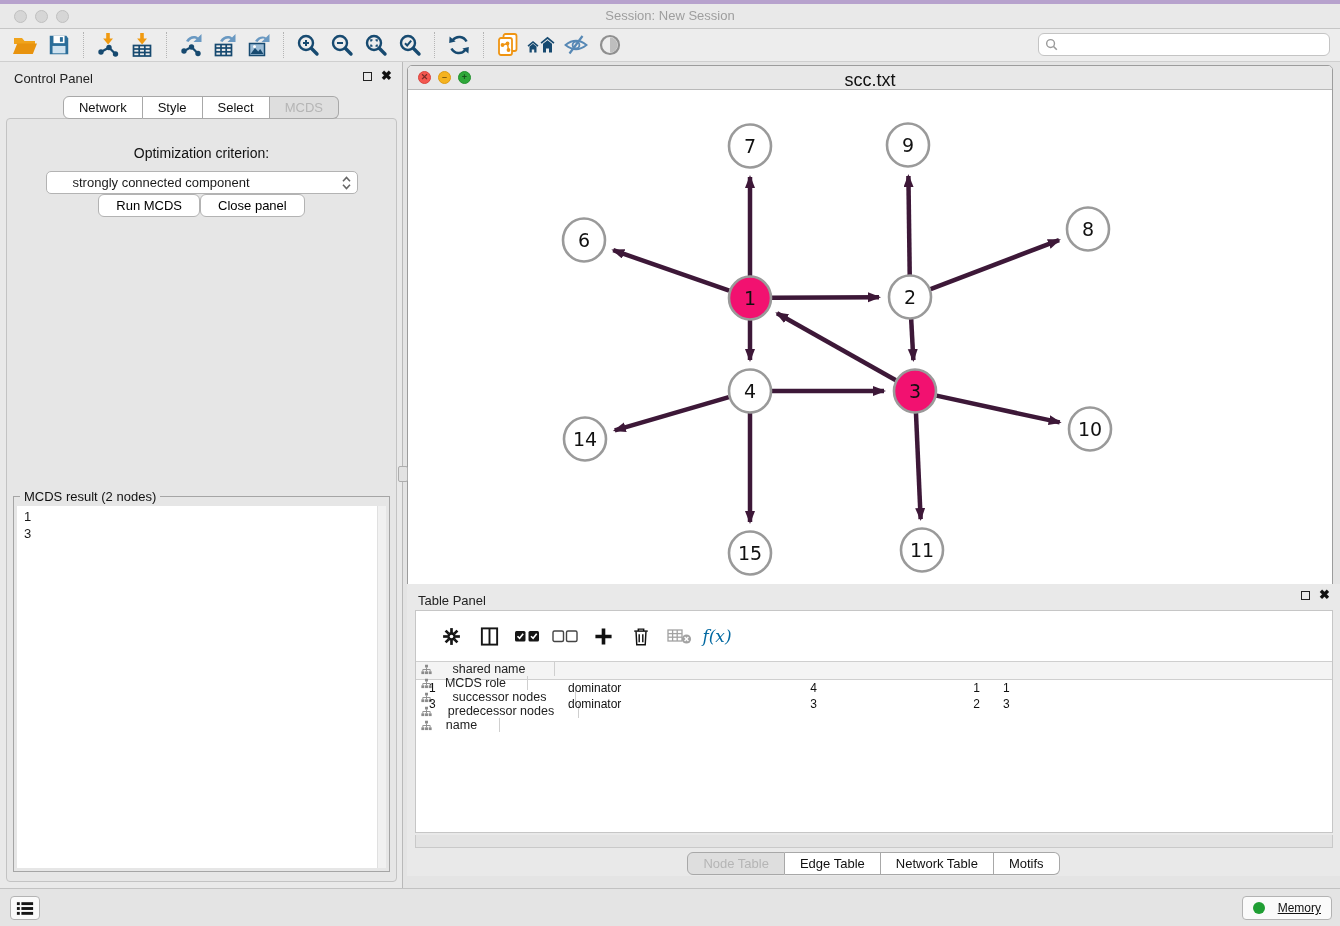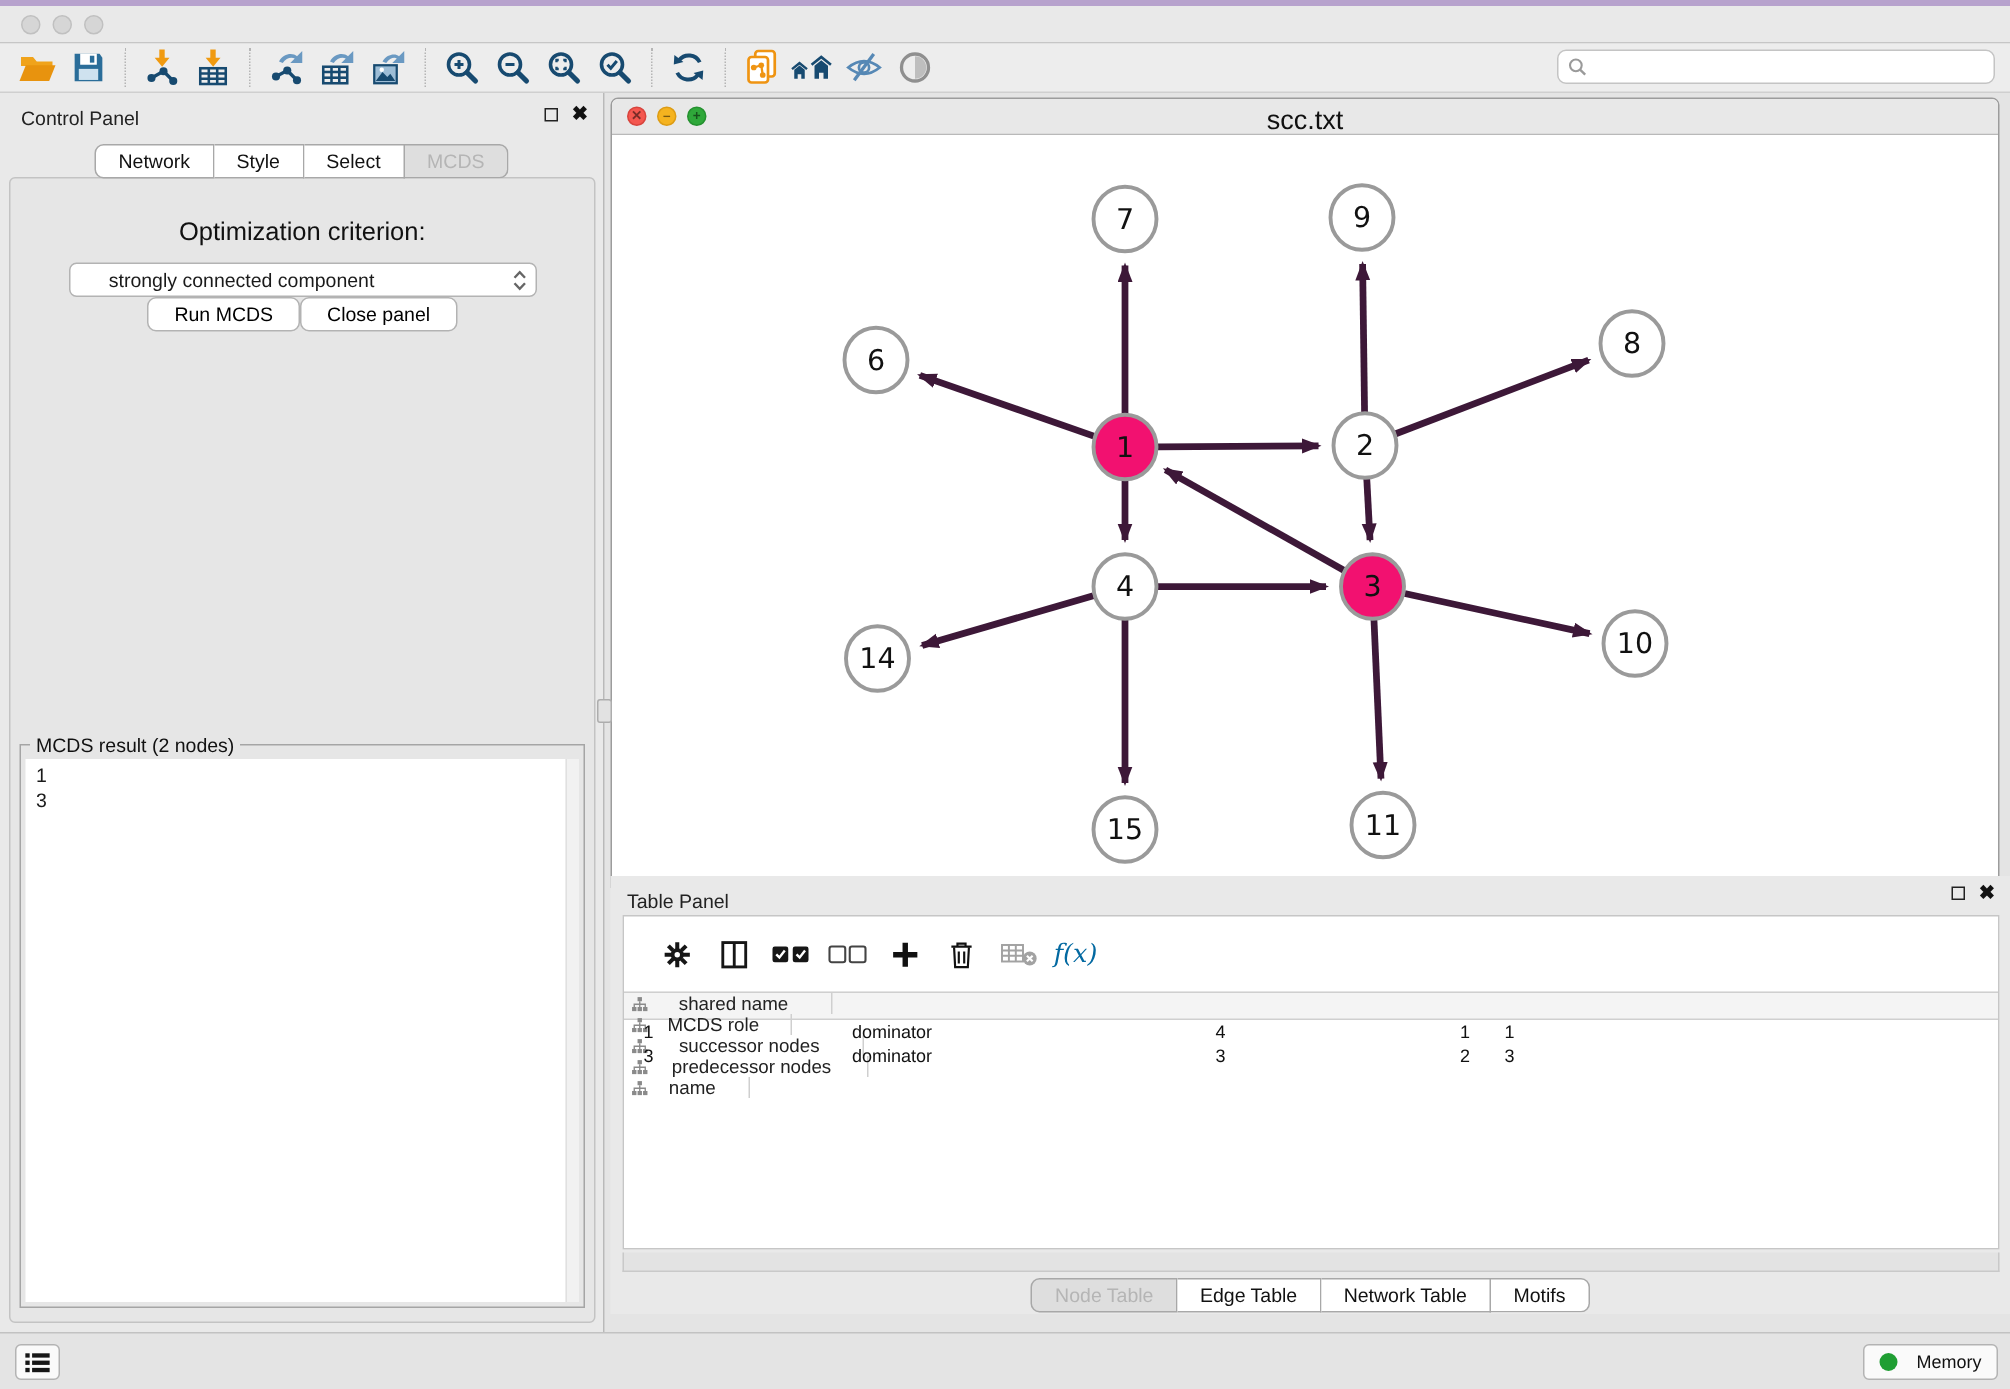--- a/index.html
+++ b/index.html
@@ -25,21 +25,21 @@
   .panel-title { position:absolute; left:14px; top:9px; font-size:13px; color:#222; }
   .win-ctrls { position:absolute; right:10px; top:9px; display:flex; gap:9px; align-items:center; }
   .ctl-float { width:9px; height:9px; border:1.5px solid #222; background:transparent; }
   .ctl-close { font-size:13px; font-weight:bold; color:#111; line-height:10px; }
   .cp-tabs { position:absolute; left:0; top:34px; width:100%; display:flex; justify-content:center; z-index:3; }
   .tab { font-size:13px; padding:3px 15px; background:#fff; border:1px solid #a8a8a8; border-left:none; color:#111; }
   .tab:first-child { border-left:1px solid #a8a8a8; border-radius:6px 0 0 6px; }
   .tab:last-child { border-radius:0 6px 6px 0; }
   .tab-active { background:#dedede; color:#b5b5b5; }
   .cp-content { position:absolute; left:6px; top:56px; width:391px; height:764px; background:#e6e6e6; border:1px solid #c3c3c3; border-radius:4px; }
-  .opt-label { margin-top:26px; text-align:center; font-size:17px; color:#111; }
+  .opt-label { margin-top:26px; text-align:center; font-size:14px; color:#111; }
   .criterion { margin:10px auto 0; width:312px; height:23px; background:#fff; border:1px solid #b3b3b3; border-radius:5px; display:flex; align-items:center; padding:0 6px 0 26px; font-size:13px; }
   .criterion .val { flex:1; }
   .cp-buttons { display:flex; justify-content:center; }
   .btn { background:#fff; border:1px solid #b3b3b3; border-radius:6px; font-size:13px; padding:3px 17px; height:23px; font-family:"Liberation Sans",sans-serif; }
   .result-group { position:absolute; left:6px; top:377px; width:377px; height:376px; border:1px solid #a5a5a5; }
   .result-title { position:absolute; top:-8px; left:6px; background:#e6e6e6; padding:0 4px; font-size:13px; color:#111; }
   .result-area { position:absolute; left:3px; right:3px; top:9px; bottom:3px; background:#fff; }
   .result-pre { font-family:"Liberation Sans",sans-serif; font-size:13px; line-height:16.5px; padding:3px 0 0 7px; white-space:pre; }
   .result-scroll { position:absolute; right:0; top:0; bottom:0; width:9px; background:#f1f1f1; border-left:1px solid #e0e0e0; }
   .v-splitter-handle { position:absolute; left:398px; top:466px; width:10px; height:16px; background:#e2e2e2; border:1px solid #adadad; border-radius:2px; z-index:5; }
@@ -69,33 +69,34 @@
   .th .lbl { flex:1; text-align:center; padding-right:8px; }
   .tp-row { display:flex; height:16px; font-size:12px; color:#111; }
   .td { padding:0 14px 0 9px; overflow:hidden; line-height:16px; }
   .td-r { text-align:right; }
   .tp-scrollstrip { position:absolute; left:8px; top:251px; width:918px; height:13px; background:#e3e3e3; border:1px solid #c9c9c9; border-top:none; }
   .tp-tabs { position:absolute; left:0; top:268px; width:100%; display:flex; justify-content:center; }
 
   
   .statusbar { position:absolute; left:0; top:888px; width:1340px; height:38px; background:#e4e4e4; border-top:1px solid #c2c2c2; }
   .sb-left-btn { position:absolute; left:10px; top:7px; width:30px; height:24px; background:#fafafa; border:1px solid #b3b3b3; border-radius:4px; display:flex; align-items:center; justify-content:center; }
-  .memory-btn { position:absolute; right:8px; top:7px; height:24px; background:#fafafa; border:1px solid #b3b3b3; border-radius:4px; display:flex; align-items:center; gap:13px; padding:0 10px; font-size:12px; color:#111; }
+  .memory-btn { position:absolute; right:8px; top:7px; height:24px; background:#fafafa; border:1px solid #b3b3b3; border-radius:4px; display:flex; align-items:center; gap:13px; padding:0 10px; font-size:12px; color:#111;text-decoration:underline; }
   .mem-dot { width:12px; height:12px; border-radius:50%; background:#1f9e33; }
 </style>
 </head>
 <body>
 
 <div class="top-strip"></div>
 <div class="titlebar">
   <div class="tl-group">
     <span class="tl"></span>
     <span class="tl"></span>
     <span class="tl"></span>
   </div>
+  <div class="app-title">Session: New Session</div>
 </div>
 
 <div class="toolbar">
   <span class="tb-btn">
       <svg width="28" height="26" viewBox="0 0 28 26">
         <path d="M3 6h8l2.5 3H24v3H3z" fill="#f0a31b"></path>
         <path d="M2 22l4.2-10.5H26L21.8 22z" fill="#e8930e"></path>
       </svg>
     </span>
   <span class="tb-btn">

